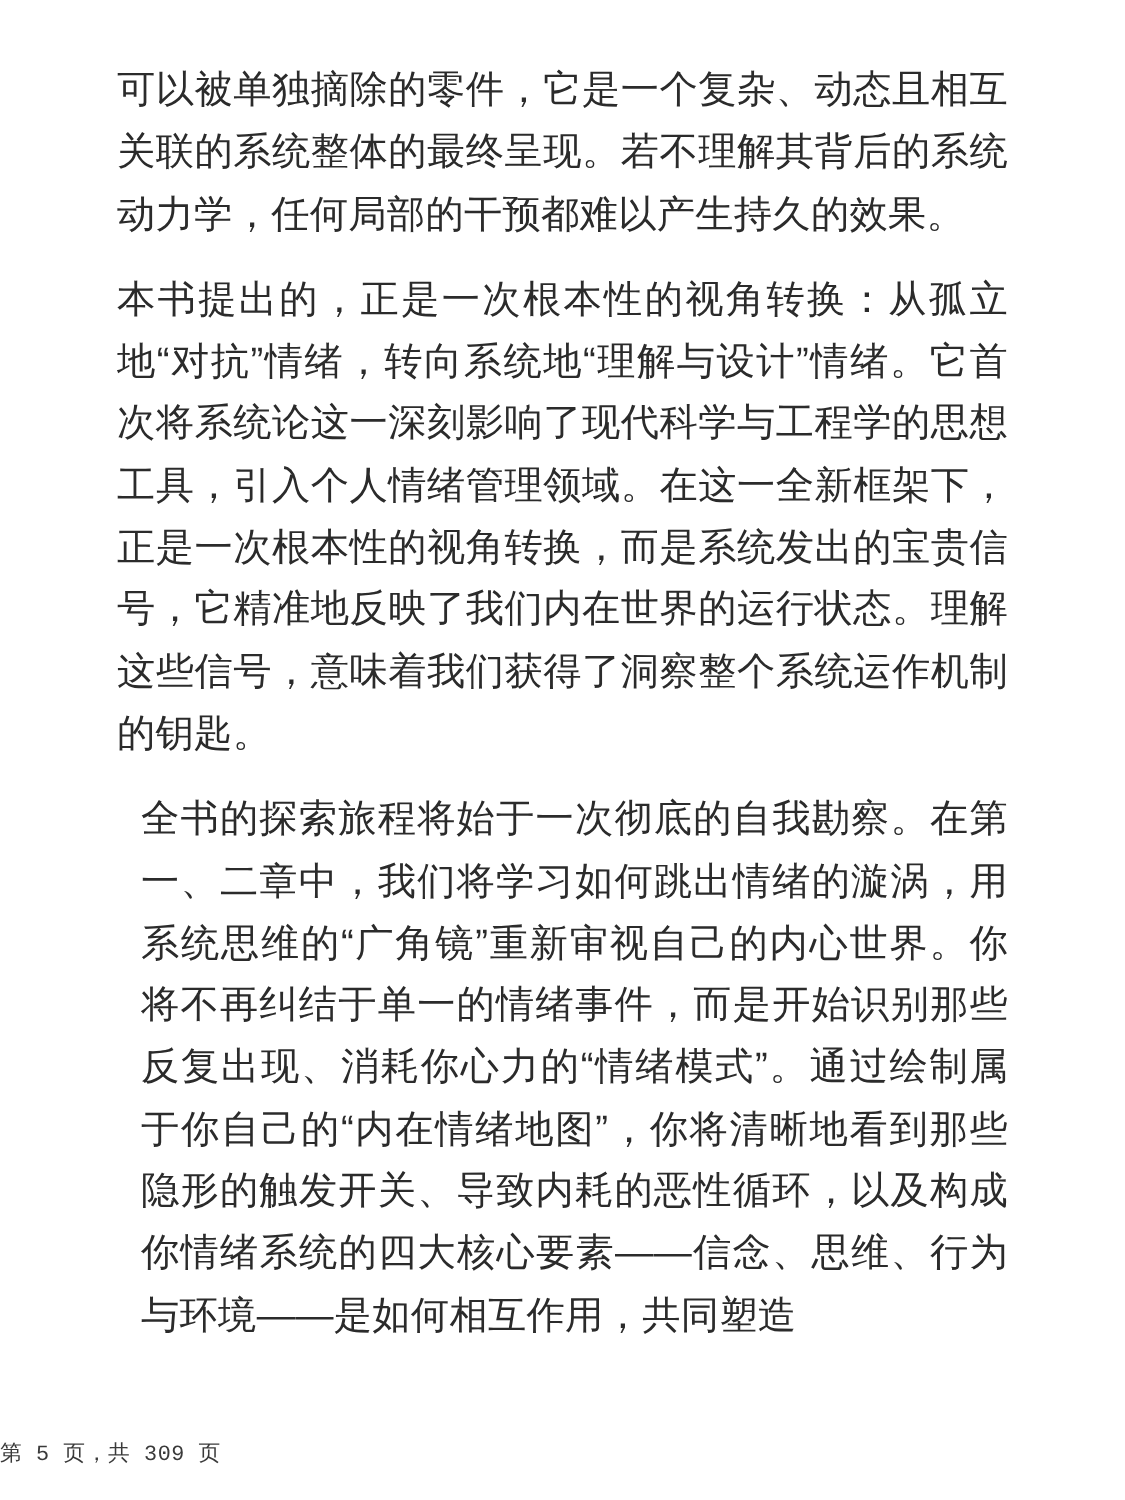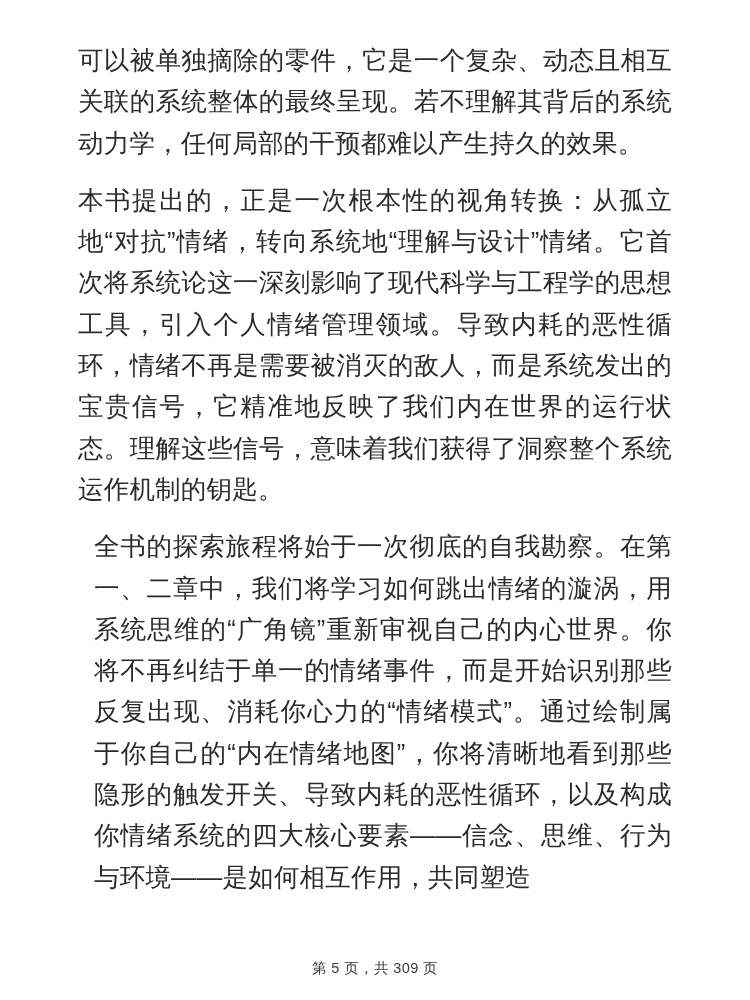--- a/index.html
+++ b/index.html
@@ -38,36 +38,36 @@
   }
   .para:last-child {
     margin-bottom: 0;
     margin-left: 16px;
   }
   .footer {
     position: absolute;
     left: 0;
     right: 0;
     bottom: 22px;
-    text-align: center;
+    font-family: Liberation Mono, monospace;
   }
   .footer-text {
     font-size: 14.5px;
     color: #3a3a3a;
     letter-spacing: 0.4px;
   }
 </style>
 </head>
 <body>
 
 <div class="page">
 
   <div class="content">
     <p class="para">可以被单独摘除的零件，它是一个复杂、动态且相互关联的系统整体的最终呈现。若不理解其背后的系统动力学，任何局部的干预都难以产生持久的效果。</p>
-    <p class="para">本书提出的，正是一次根本性的视角转换：从孤立地“对抗”情绪，转向系统地“理解与设计”情绪。它首次将系统论这一深刻影响了现代科学与工程学的思想工具，引入个人情绪管理领域。导致内耗的恶性循环，情绪不再是需要被消灭的敌人，而是系统发出的宝贵信号，它精准地反映了我们内在世界的运行状态。理解这些信号，意味着我们获得了洞察整个系统运作机制的钥匙。</p>
+    <p class="para">本书提出的，正是一次根本性的视角转换：从孤立地“对抗”情绪，转向系统地“理解与设计”情绪。它首次将系统论这一深刻影响了现代科学与工程学的思想工具，引入个人情绪管理领域。在这一全新框架下，正是一次根本性的视角转换，而是系统发出的宝贵信号，它精准地反映了我们内在世界的运行状态。理解这些信号，意味着我们获得了洞察整个系统运作机制的钥匙。</p>
     <p class="para">全书的探索旅程将始于一次彻底的自我勘察。在第一、二章中，我们将学习如何跳出情绪的漩涡，用系统思维的“广角镜”重新审视自己的内心世界。你将不再纠结于单一的情绪事件，而是开始识别那些反复出现、消耗你心力的“情绪模式”。通过绘制属于你自己的“内在情绪地图”，你将清晰地看到那些隐形的触发开关、导致内耗的恶性循环，以及构成你情绪系统的四大核心要素——信念、思维、行为与环境——是如何相互作用，共同塑造</p>
   </div>
 
   <div class="footer">
     <span class="footer-text">第 5 页，共 309 页</span>
   </div>
 
 </div>
 
 </body></html>

